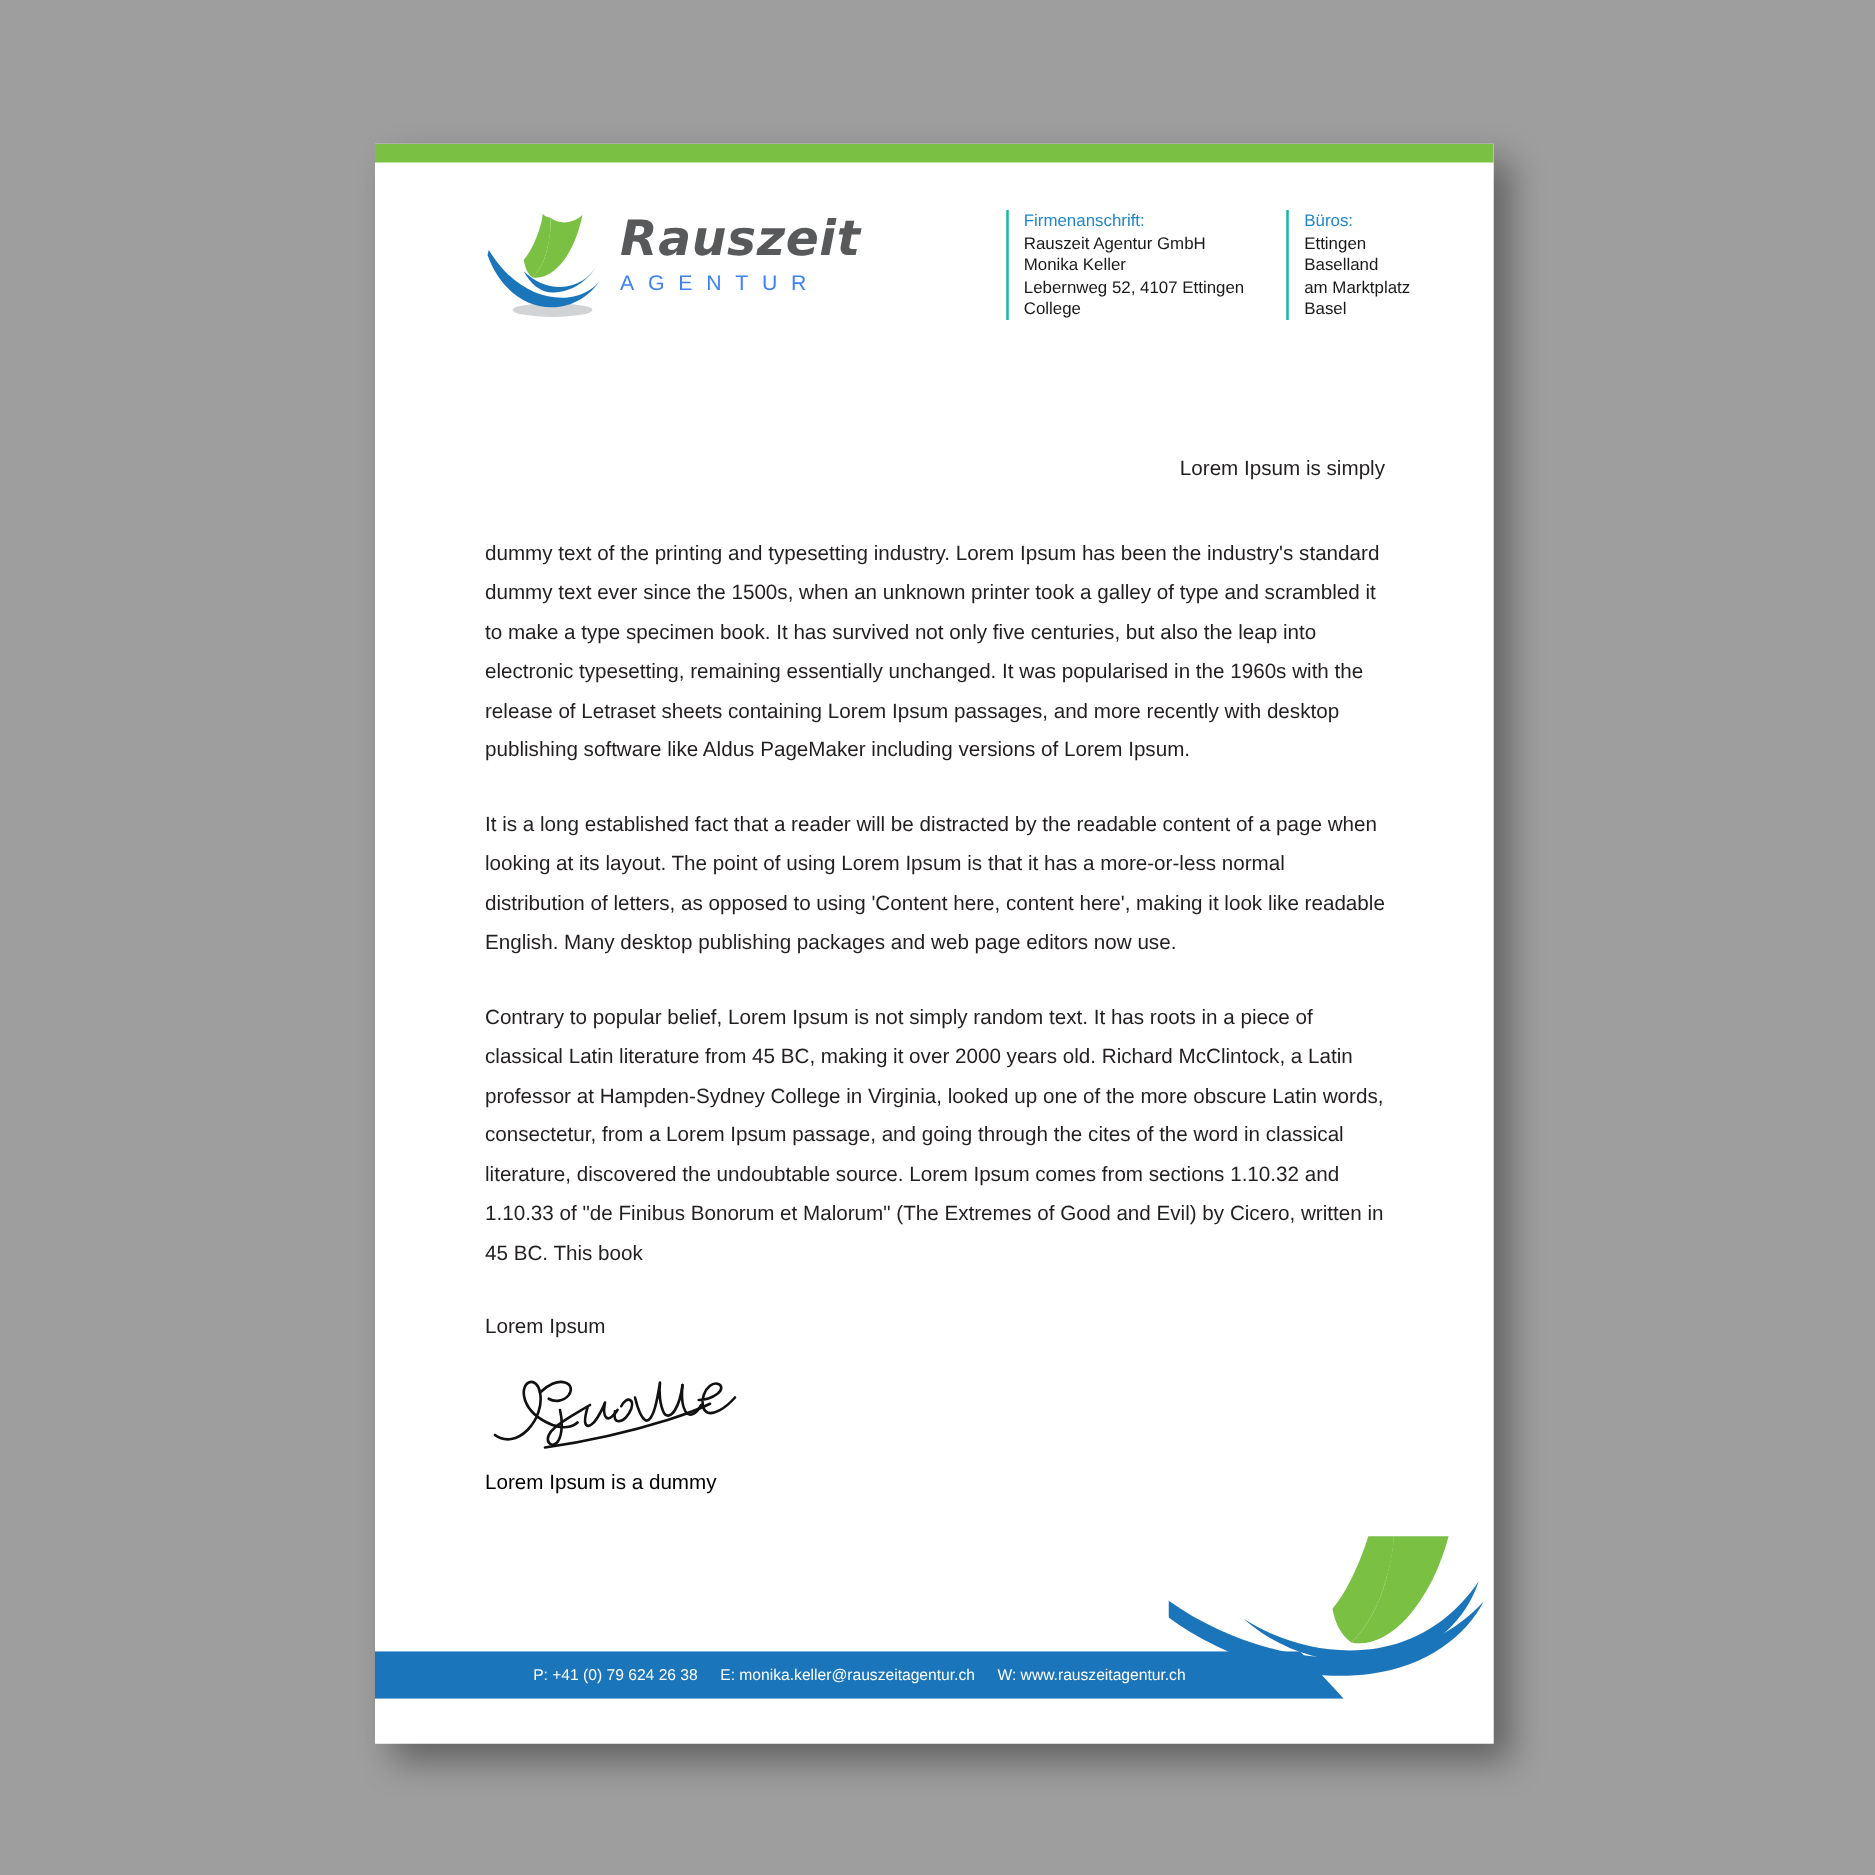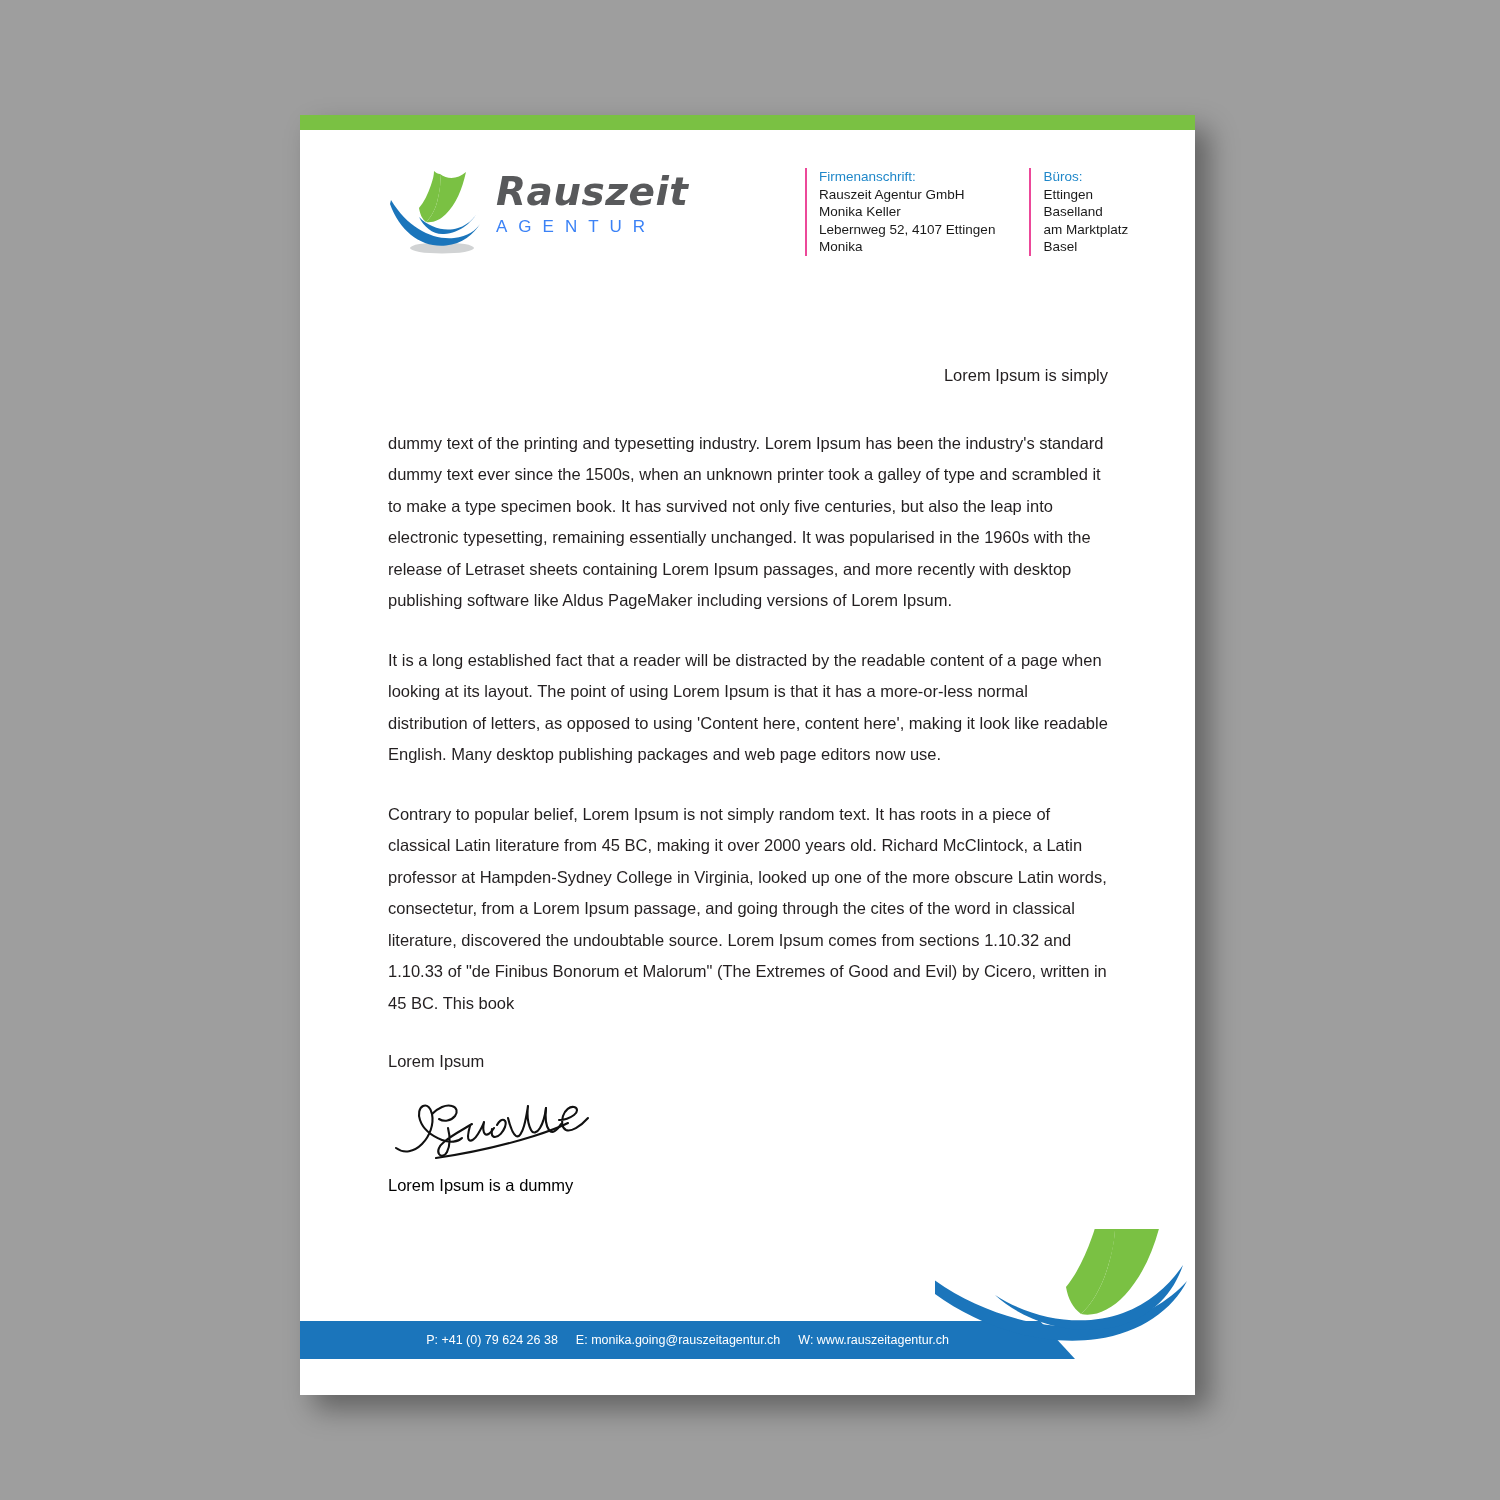--- a/index.html
+++ b/index.html
@@ -90,21 +90,21 @@
 
   
   .contact-cols {
     position: absolute;
     left: 505px;
     top: 38px;
     display: flex;
     gap: 34px;
   }
   .contact-col {
-    border-left: 2px solid #ec4899;
+    border-left: 2px solid #14b8a6;
     padding-left: 12px;
   }
   .contact-title {
     color: #1f87c9;
     font-size: 13.5px;
     line-height: 17.5px;
     white-space: nowrap;
   }
   .contact-line {
     color: #1a1a1a;
@@ -212,21 +212,21 @@
         </div>
       </div>
 
       <div class="contact-cols">
 
         <div class="contact-col">
           <div class="contact-title">Firmenanschrift:</div>
           <div class="contact-line">Rauszeit Agentur GmbH</div>
           <div class="contact-line">Monika Keller</div>
           <div class="contact-line">Lebernweg 52, 4107 Ettingen</div>
-          <div class="contact-line">Monika</div>
+          <div class="contact-line">College</div>
         </div>
 
         <div class="contact-col">
           <div class="contact-title">Büros:</div>
           <div class="contact-line">Ettingen</div>
           <div class="contact-line">Baselland</div>
           <div class="contact-line">am Marktplatz</div>
           <div class="contact-line">Basel</div>
         </div>
 
@@ -274,21 +274,21 @@
     </div>
 
     <div class="footer-bar">
 
       <svg style="position:absolute;left:0;top:0;width:100%;height:100%;" viewBox="0 0 895 38" preserveAspectRatio="none">
         <polygon points="0,0 740,0 775,38 0,38" fill="#1b75bb"></polygon>
       </svg>
 
       <div class="footer-text">
         <span>P: +41 (0) 79 624 26 38</span>
-        <span>E: monika.going@rauszeitagentur.ch</span>
+        <span>E: monika.keller@rauszeitagentur.ch</span>
         <span>W: www.rauszeitagentur.ch</span>
       </div>
 
       <svg class="footer-graphic" viewBox="0 0 260 130">
         <path d="M-10 44 C40 84 110 104 166 96 C206 90 234 72 252 52
                  C238 80 206 104 162 110 C96 119 26 90 -16 52 Z" fill="#1b75bb"></path>
         <path d="M60 66 C100 92 150 98 188 84 C216 74 236 54 248 36
                  C238 66 214 90 180 98 C136 108 88 92 60 66 Z" fill="#1b75bb"></path>
         <path d="M228 -18 C222 14 210 44 190 66 C176 81 160 88 146 85
                  C158 74 168 56 174 34 C179 16 181 0 180 -14

